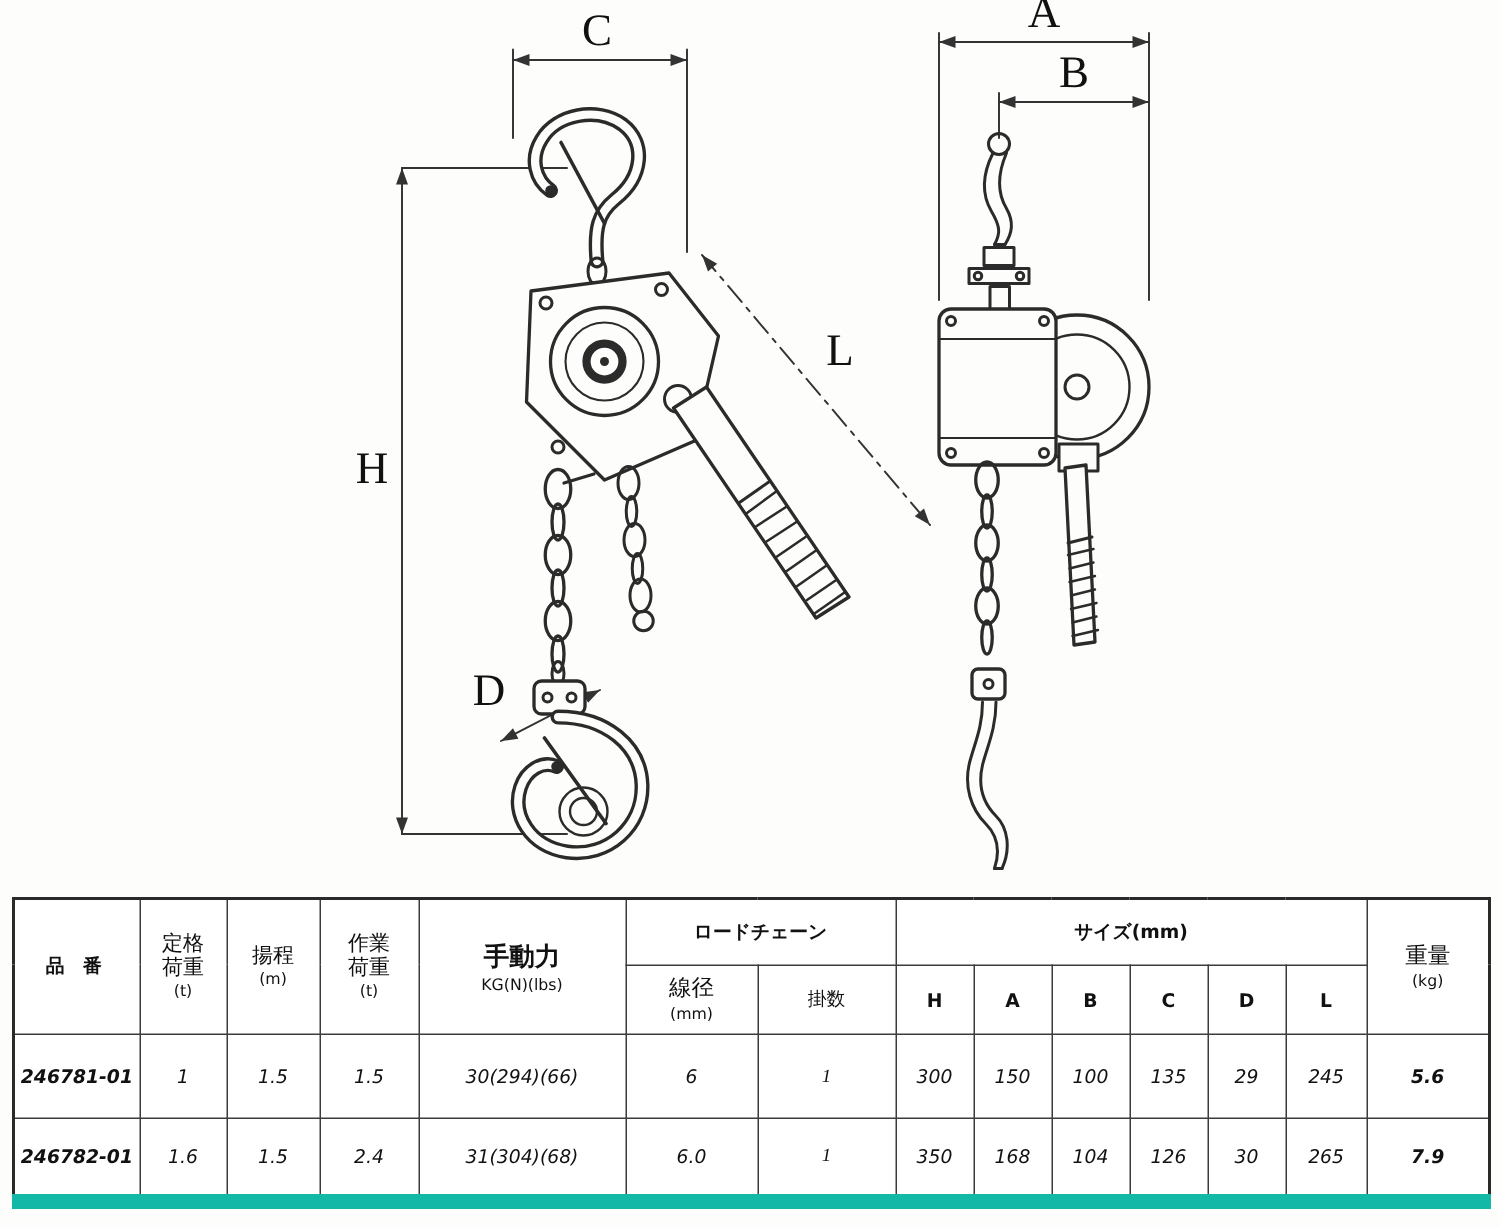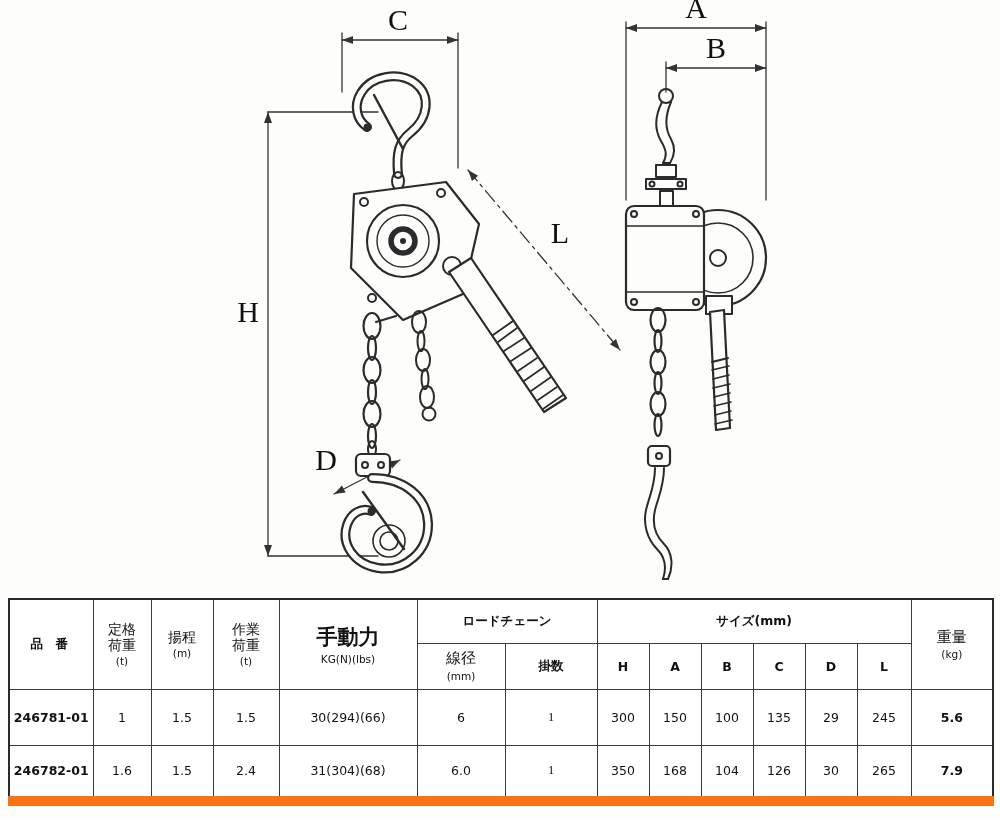--- a/index.html
+++ b/index.html
@@ -27,27 +27,27 @@
   table.spec-table th, table.spec-table td {
     border:1px solid #3c3c3c;
     text-align:center;
     vertical-align:middle;
     padding:1px 2px;
     font-size:12.5px;
     color:#111;
   }
   thead tr.group-row th { height:44px; }
   thead tr.sub-row th { height:46px; }
-  tbody tr { height:56px; }
-  tbody tr:last-child td { border-bottom:10px solid #f97316; }
+  tbody tr { height:56px;font-style:italic; }
+  tbody tr:last-child td { border-bottom:10px solid #14b8a6; }
   .th-part { font-size:21px; font-weight:bold; letter-spacing:4px; }
   .hdr-lbl { font-size:14px; font-weight:normal; line-height:1.15; }
   .two-line { white-space:pre-line; }
   .hdr-unit { font-size:10.5px; font-weight:normal; margin-top:2px; }
-  .hdr-big { font-size:21px; font-weight:bold; }
+  .hdr-big { font-size:17px; font-weight:bold; }
   .hdr-group { font-size:14.5px; font-weight:bold; }
   .hdr-size-letter { font-size:12.5px; font-weight:bold; }
   td.part-no { font-size:13px; font-weight:bold; }
   td.big-val { font-size:19px; }
   td.falls-val { font-size:20px; font-family:"Liberation Serif","DejaVu Serif",serif; }
   td.weight-val { font-size:15px; font-weight:bold; }
 </style>
 </head>
 <body>
 
@@ -283,21 +283,21 @@
         <th rowspan="2">
           <div class="hdr-lbl" style="font-size:15px">重量</div>
           <div class="hdr-unit">(kg)</div>
         </th>
       </tr>
       <tr class="sub-row">
         <th>
           <div class="hdr-lbl" style="font-weight:normal;font-size:15px">線径</div>
           <div class="hdr-unit">(mm)</div>
         </th>
-        <th style="font-weight:bold;font-size:12.5px">掛数</th>
+        <th style="font-weight:normal;font-size:12.5px">掛数</th>
         <th class="hdr-size-letter">H</th>
         <th class="hdr-size-letter">A</th>
         <th class="hdr-size-letter">B</th>
         <th class="hdr-size-letter">C</th>
         <th class="hdr-size-letter">D</th>
         <th class="hdr-size-letter">L</th>
       </tr>
     </thead>
     <tbody>
       <tr>

